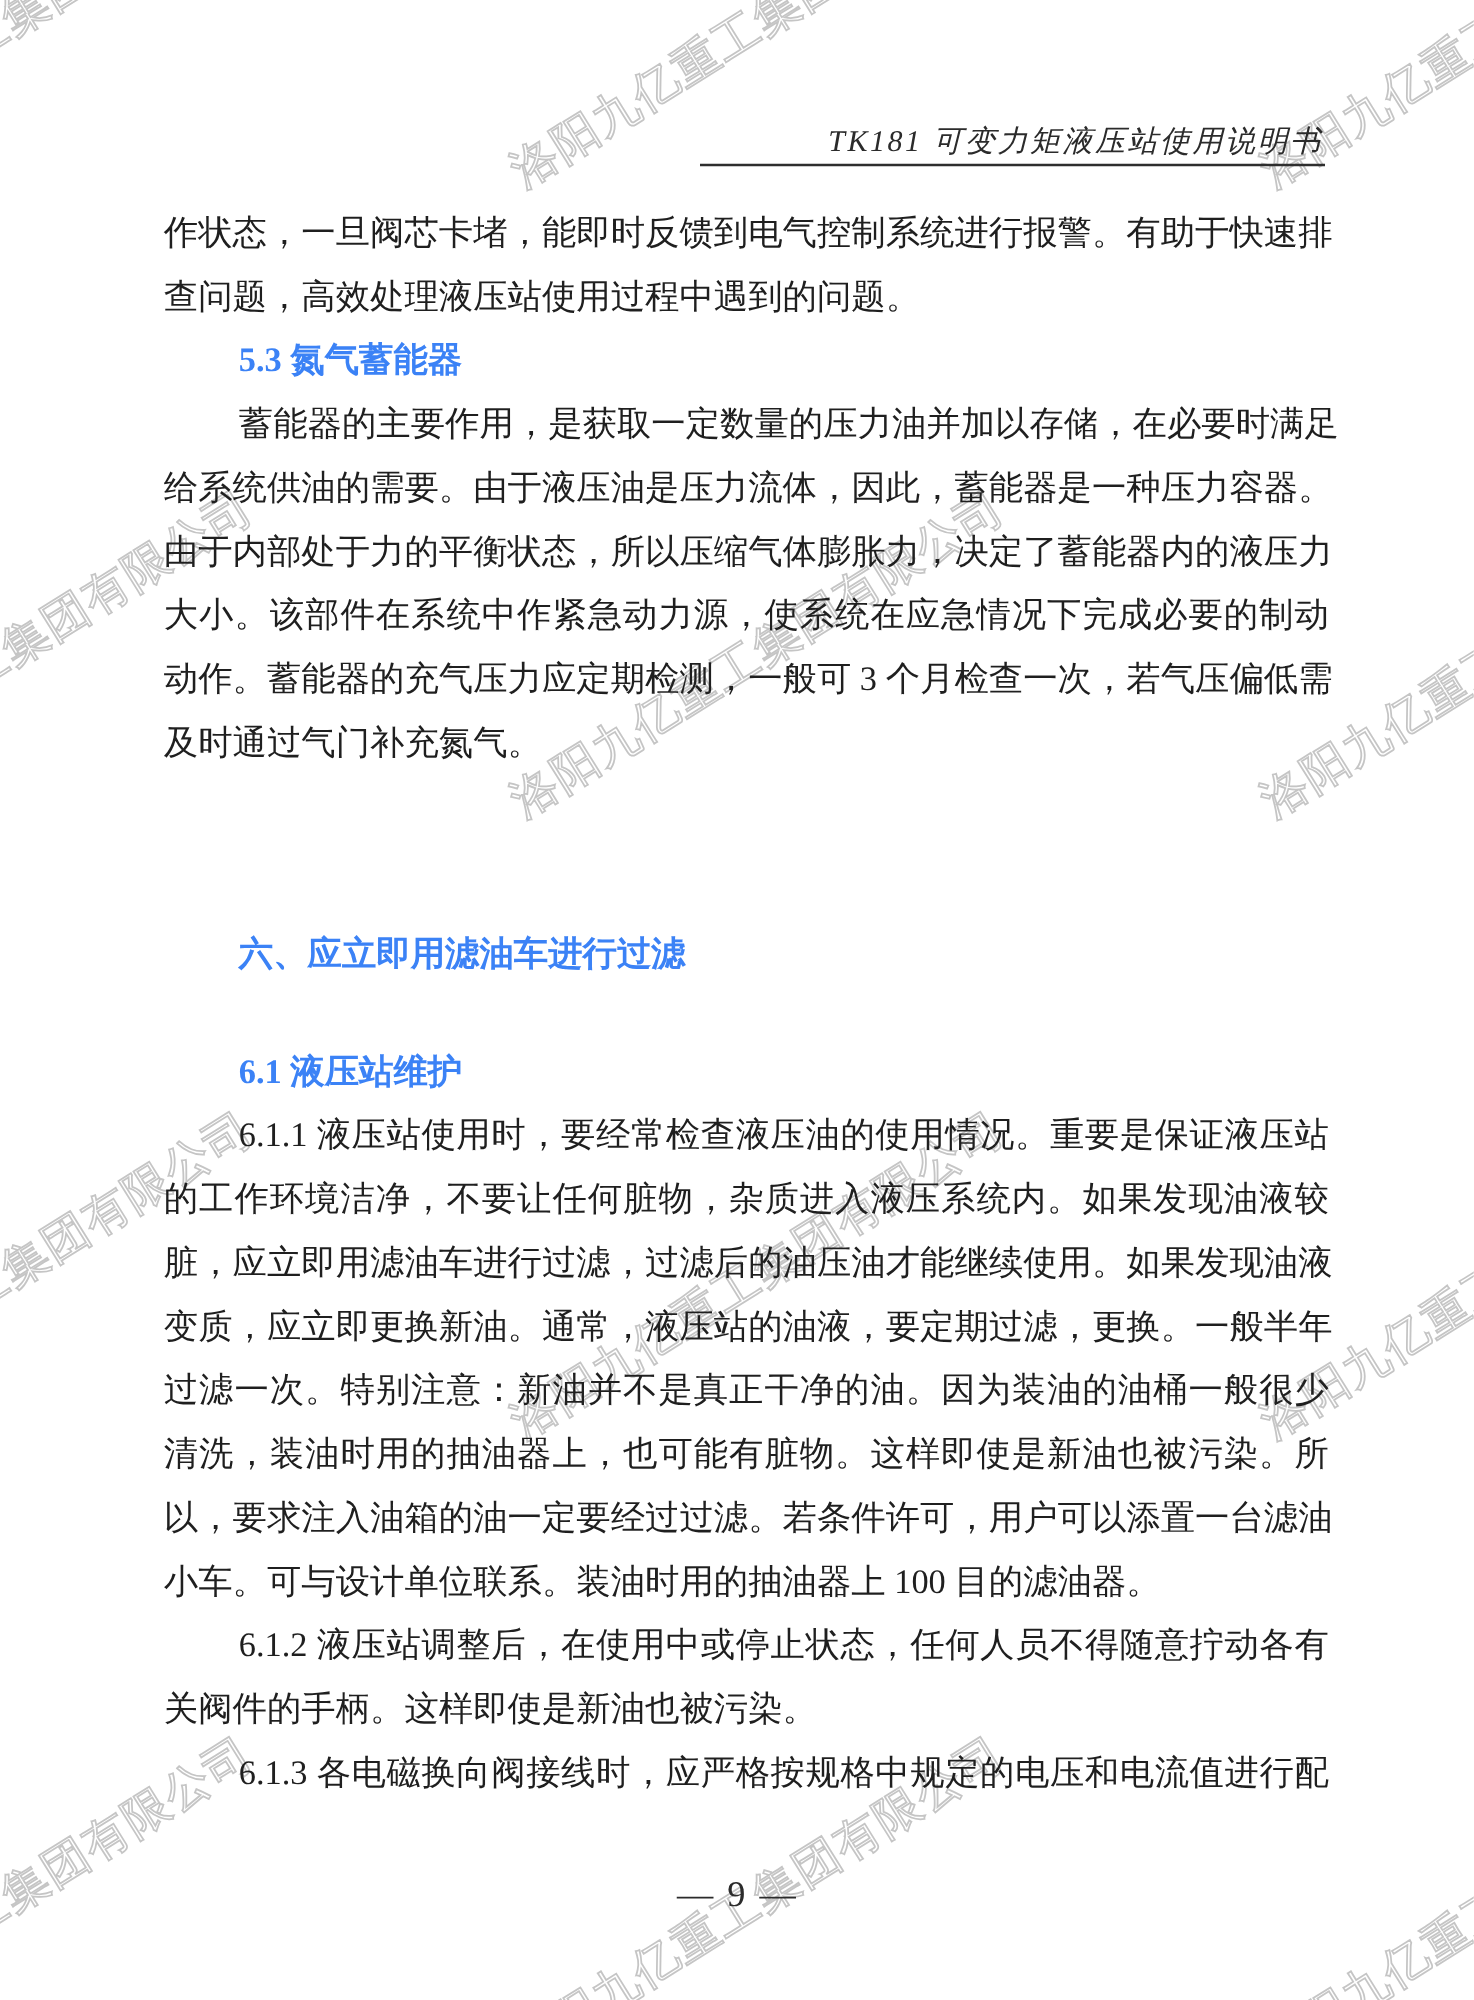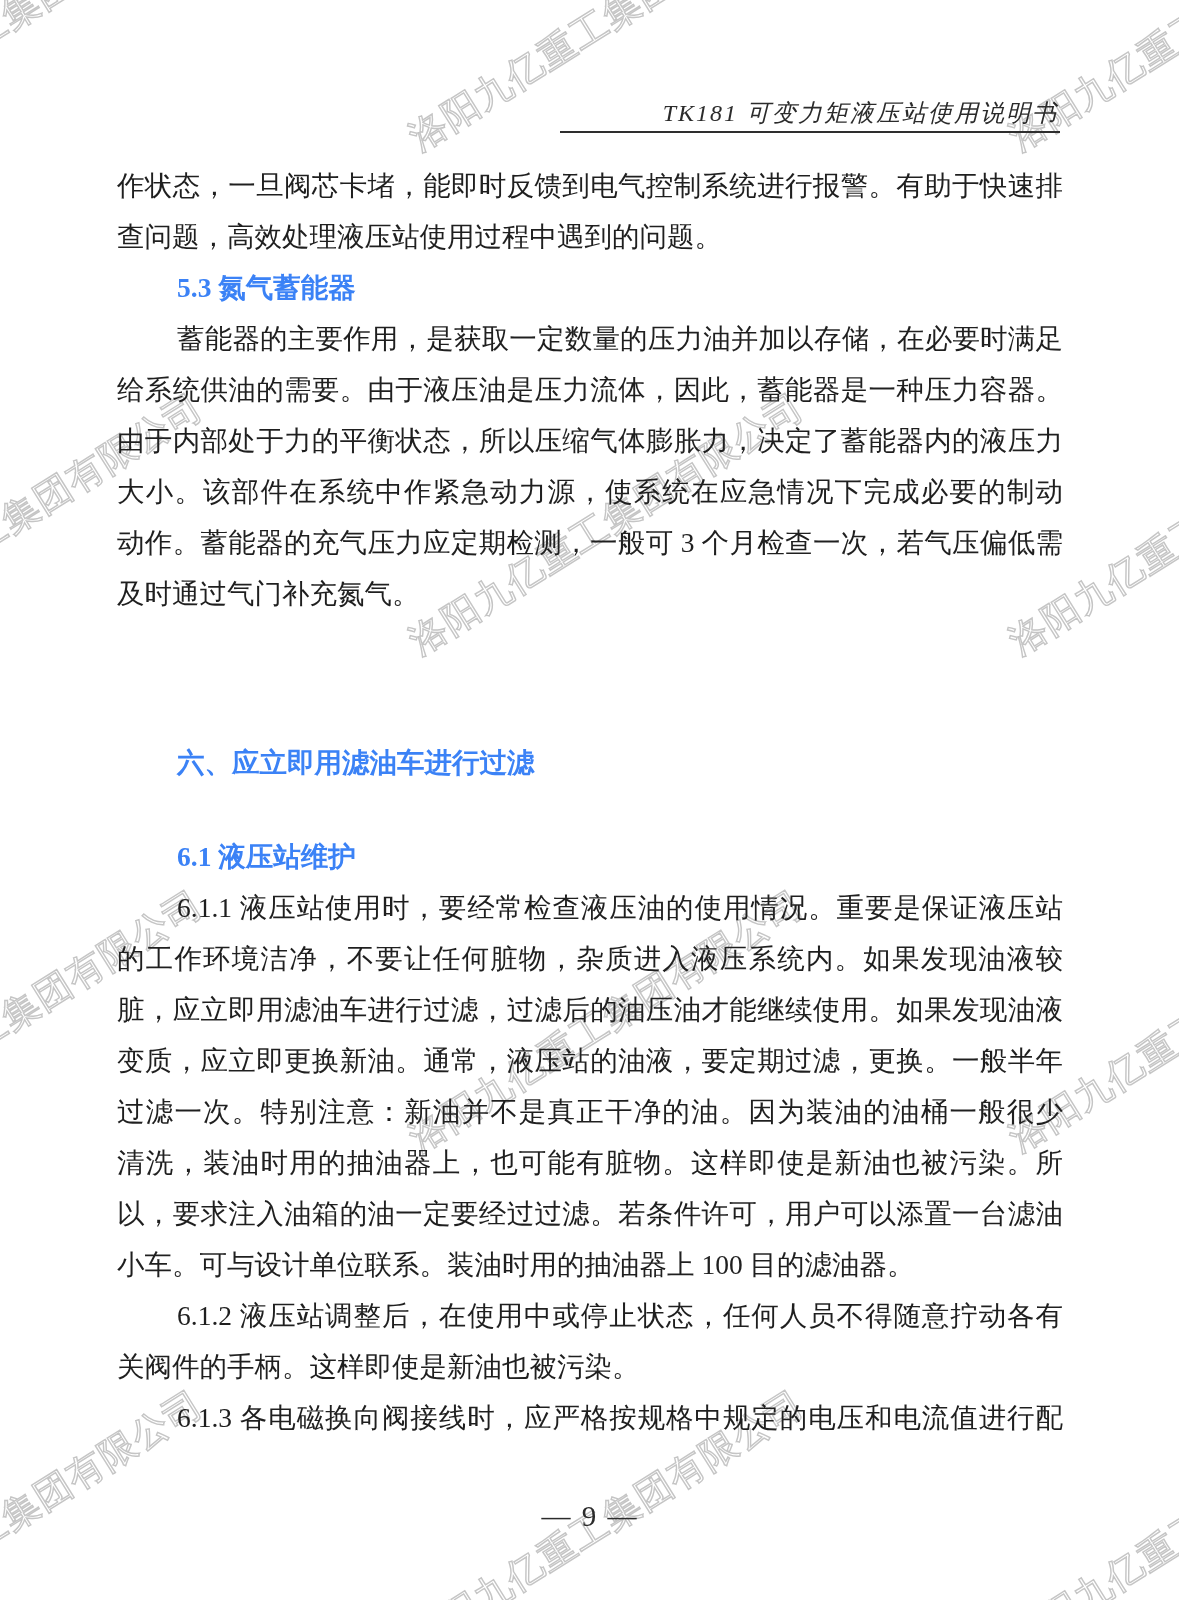--- a/index.html
+++ b/index.html
@@ -45,20 +45,21 @@
   .content {
     position:absolute; left:117px; top:160px; width:946px;
     font-size:27.5px;
     color:#1f1f1f;
   }
   .line {
     height:51px;
     line-height:51px;
     white-space:nowrap;
     letter-spacing:0;
+    margin-left:14px;
   }
   .just { text-align:justify; text-align-last:justify; }
   .ind { padding-left:60px; }
   .heading { font-weight:bold; color:#3b82f6; }
   .mt-major { margin-top:118px; }
   .mt-sub { margin-top:43px; }
 
   .page-footer {
     position:absolute; left:117px; top:1500px; width:946px;
     text-align:center;

